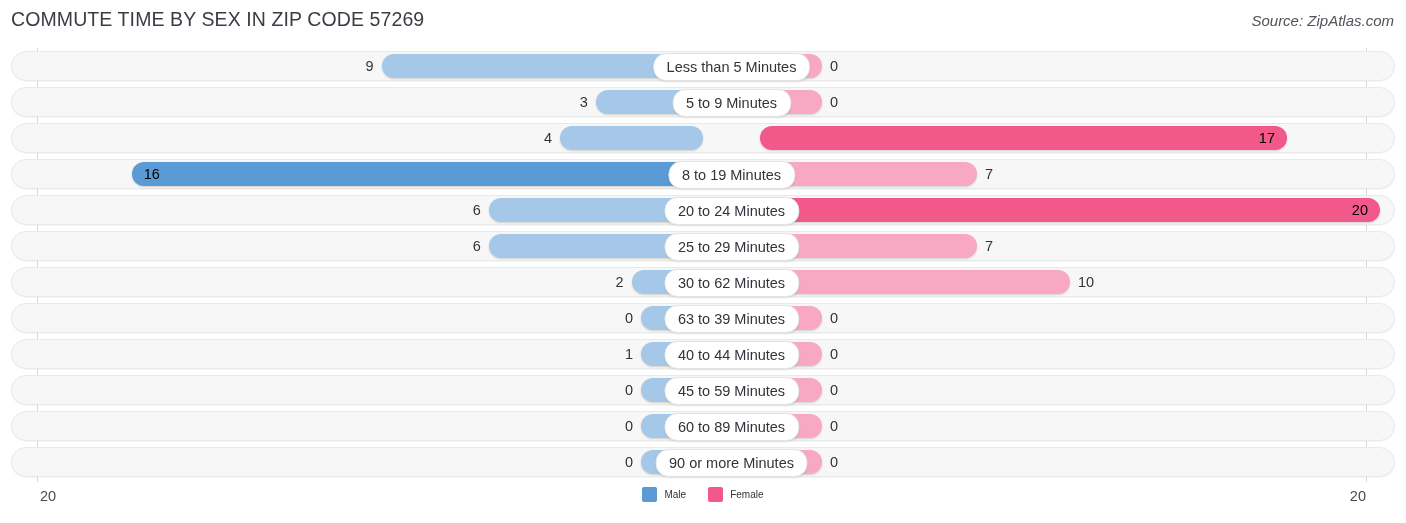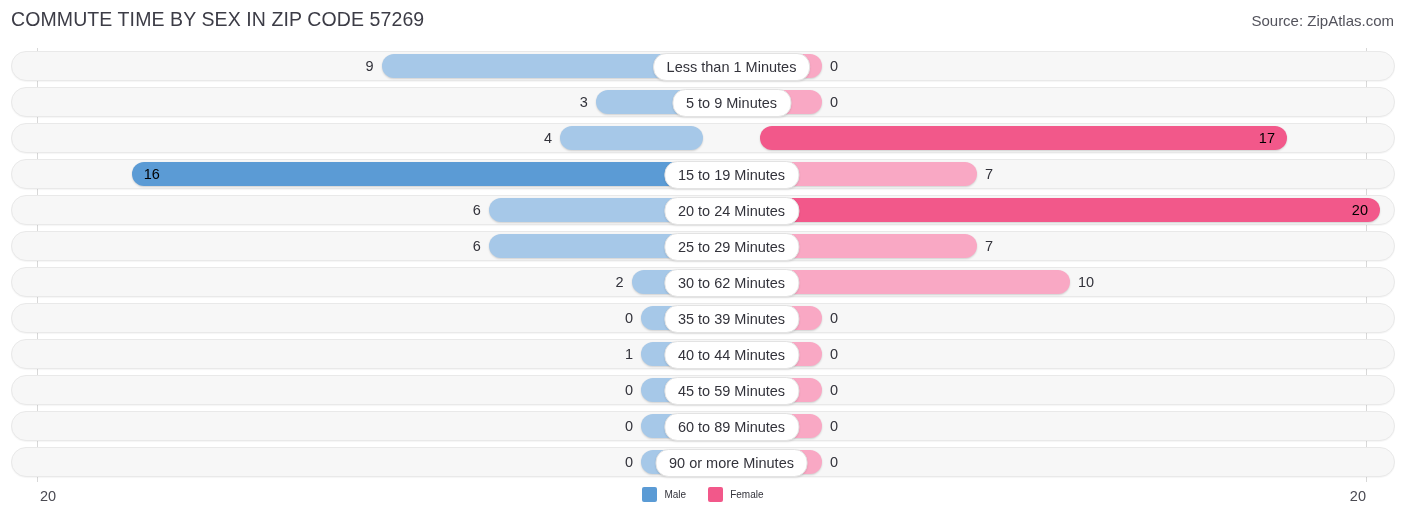--- a/index.html
+++ b/index.html
@@ -24,20 +24,21 @@
     font-size: 19.5px;
     letter-spacing: 0.1px;
     color: #3c3c46;
     white-space: nowrap;
   }
   #source-label {
     position: absolute;
     right: 12px;
     top: 12px;
     font-size: 15px;
+    font-style: italic;
     color: #53535c;
     white-space: nowrap;
   }
 
   
   #plot {
     position: absolute;
     left: 0;
     top: 48px;
     width: 1406px;
@@ -161,21 +162,21 @@
 <div id="plot">
   <div class="axis-line" id="axis-left"></div>
   <div class="axis-line" id="axis-right"></div>
   <div id="rows">
       <div class="row" style="top: 3px;"></div>
       <div class="bars" style="top: 3px; position: absolute;">
         <div class="bar bar-male" style="left: 381.7px; width: 321.3px;"></div>
         <div class="val val-male" style="left: 321.7px; width: 52px;">9</div>
         <div class="bar bar-female" style="left: 760px; width: 62px;"></div>
         <div class="val val-female" style="left: 830px;">0</div>
-        <div class="cat-pill" style="left: 731.5px;">Less than 1 Minutes</div>
+        <div class="cat-pill" style="left: 731.5px;">Less than 5 Minutes</div>
       </div>
       <div class="row" style="top: 39px;"></div>
       <div class="bars" style="top: 39px; position: absolute;">
         <div class="bar bar-male" style="left: 595.9px; width: 107.1px;"></div>
         <div class="val val-male" style="left: 535.9px; width: 52px;">3</div>
         <div class="bar bar-female" style="left: 760px; width: 62px;"></div>
         <div class="val val-female" style="left: 830px;">0</div>
         <div class="cat-pill" style="left: 731.5px;">5 to 9 Minutes</div>
       </div>
       <div class="row" style="top: 75px;"></div>
@@ -184,21 +185,21 @@
         <div class="val val-male" style="left: 500.2px; width: 52px;">4</div>
         <div class="bar bar-female strong" style="left: 760px; width: 527px;"></div>
         <div class="val val-female inside" style="left: 1247px; width: 28px; text-align: right;">17</div>
       </div>
       <div class="row" style="top: 111px;"></div>
       <div class="bars" style="top: 111px; position: absolute; text-decoration: underline;">
         <div class="bar bar-male strong" style="left: 131.8px; width: 571.2px;"></div>
         <div class="val val-male inside" style="left: 143.8px; text-align: left;">16</div>
         <div class="bar bar-female" style="left: 760px; width: 217px;"></div>
         <div class="val val-female" style="left: 985px;">7</div>
-        <div class="cat-pill" style="left: 731.5px;">15 to 19 Minutes</div>
+        <div class="cat-pill" style="left: 731.5px;">8 to 19 Minutes</div>
       </div>
       <div class="row" style="top: 147px;"></div>
       <div class="bars" style="top: 147px; position: absolute;">
         <div class="bar bar-male" style="left: 488.8px; width: 214.2px;"></div>
         <div class="val val-male" style="left: 428.8px; width: 52px;">6</div>
         <div class="bar bar-female strong" style="left: 760px; width: 620px;"></div>
         <div class="val val-female inside" style="left: 1340px; width: 28px; text-align: right;">20</div>
         <div class="cat-pill" style="left: 731.5px;">20 to 24 Minutes</div>
       </div>
       <div class="row" style="top: 183px;"></div>
@@ -216,21 +217,21 @@
         <div class="bar bar-female" style="left: 760px; width: 310px;"></div>
         <div class="val val-female" style="left: 1078px;">10</div>
         <div class="cat-pill" style="left: 731.5px;">30 to 62 Minutes</div>
       </div>
       <div class="row" style="top: 255px;"></div>
       <div class="bars" style="top: 255px; position: absolute;">
         <div class="bar bar-male" style="left: 641px; width: 62px;"></div>
         <div class="val val-male" style="left: 581px; width: 52px;">0</div>
         <div class="bar bar-female" style="left: 760px; width: 62px;"></div>
         <div class="val val-female" style="left: 830px;">0</div>
-        <div class="cat-pill" style="left: 731.5px;">35 to 39 Minutes</div>
+        <div class="cat-pill" style="left: 731.5px;">63 to 39 Minutes</div>
       </div>
       <div class="row" style="top: 291px;"></div>
       <div class="bars" style="top: 291px; position: absolute;">
         <div class="bar bar-male" style="left: 641px; width: 62px;"></div>
         <div class="val val-male" style="left: 581px; width: 52px;">1</div>
         <div class="bar bar-female" style="left: 760px; width: 62px;"></div>
         <div class="val val-female" style="left: 830px;">0</div>
         <div class="cat-pill" style="left: 731.5px;">40 to 44 Minutes</div>
       </div>
       <div class="row" style="top: 327px;"></div>

